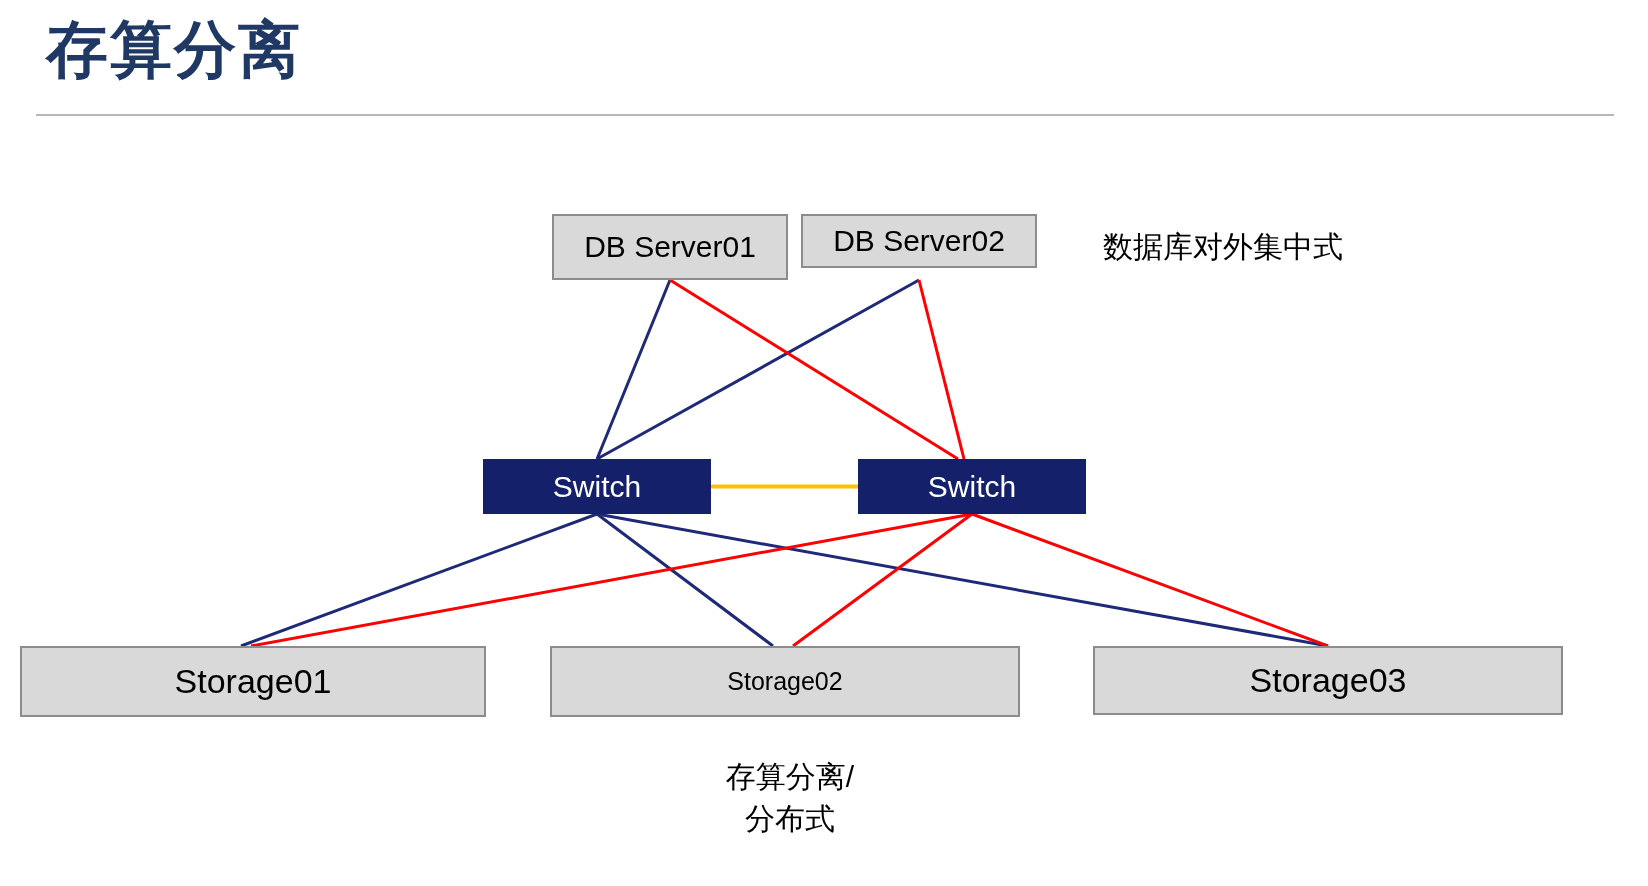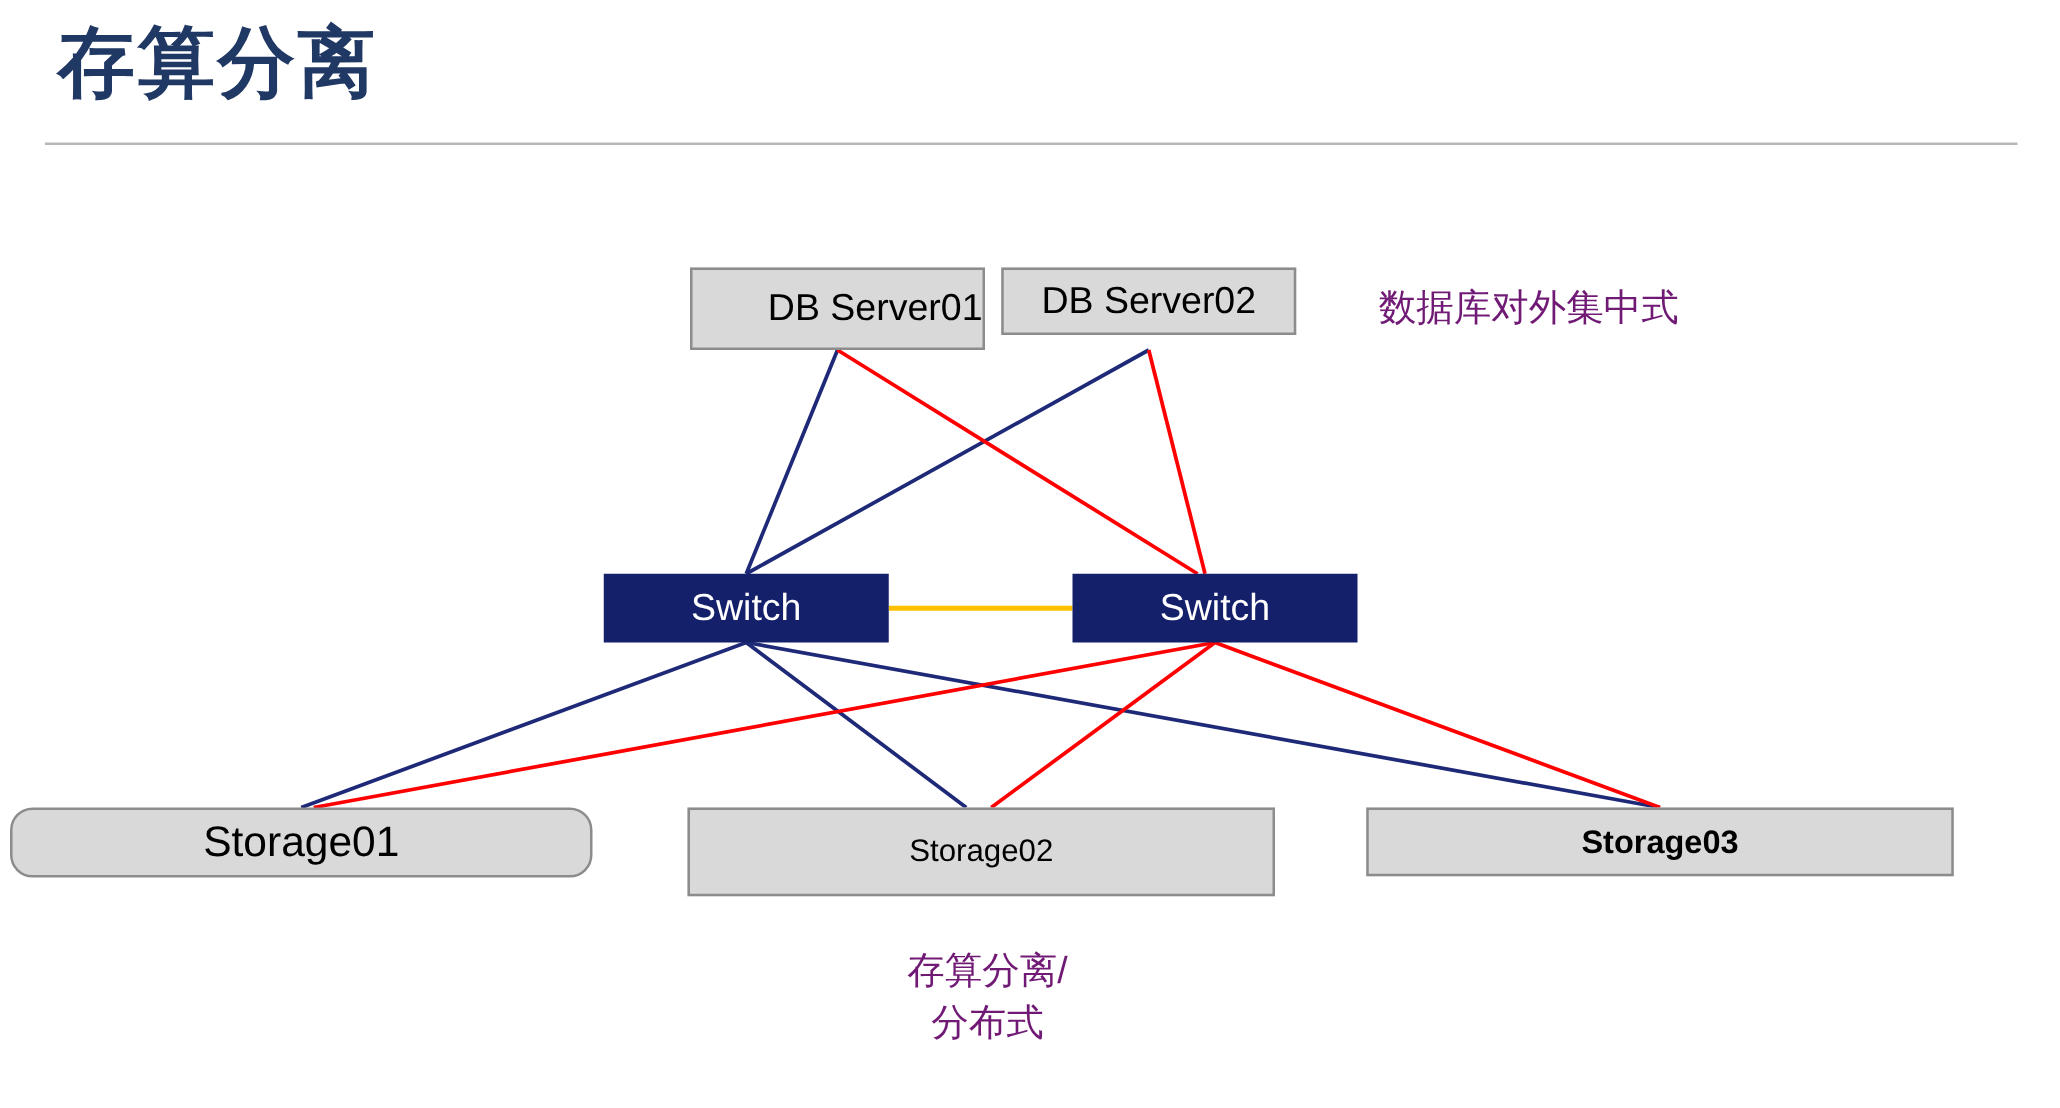--- a/index.html
+++ b/index.html
@@ -54,21 +54,21 @@
     border: 2px solid var(--box-border, #8c8c8c);
   }
   .node.switch {
     background: var(--switch-bg, #15206b);
     color: var(--switch-text, #ffffff);
     align-items: center;
   }
 
   .annotation {
     position: absolute;
-    color: #701a75;
+    color: #000000;
     line-height: 1.4;
     white-space: pre-line;
   }
 </style>
 </head>
 <body style="--title: #203864; --navy: #1e2a78; --red: #ff0000; --yellow: #ffc000; --switch-bg: #15206b; --switch-text: #ffffff; --box-bg: #d9d9d9; --box-border: #8c8c8c;">
 
 <div class="stage">
   <h1 class="page-title">存算分离</h1>
   <div class="divider"></div>
@@ -79,39 +79,39 @@
       <line x1="597" y1="514" x2="773" y2="646" stroke="#1e2a78" stroke-width="3"></line>
       <line x1="597" y1="514" x2="1328" y2="646" stroke="#1e2a78" stroke-width="3"></line>
       <line x1="670" y1="280" x2="958" y2="459" stroke="#ff0000" stroke-width="3"></line>
       <line x1="919" y1="280" x2="964" y2="459" stroke="#ff0000" stroke-width="3"></line>
       <line x1="972" y1="514" x2="251" y2="646" stroke="#ff0000" stroke-width="3"></line>
       <line x1="972" y1="514" x2="793" y2="646" stroke="#ff0000" stroke-width="3"></line>
       <line x1="972" y1="514" x2="1328" y2="646" stroke="#ff0000" stroke-width="3"></line>
       <line x1="711" y1="486.5" x2="858" y2="486.5" stroke="#ffc000" stroke-width="4"></line>
     </svg>
   <div id="nodes">
-      <div class="node server" style="left: 552px; top: 214px; width: 236px; height: 66px; font-size: 30px; justify-content: flex-end;">
+      <div class="node server" style="left: 552px; top: 214px; width: 236px; height: 66px; font-size: 30px;">
         <span>DB Server01</span>
       </div>
       <div class="node server" style="left: 801px; top: 214px; width: 236px; height: 54px; font-size: 30px;">
         <span>DB Server02</span>
       </div>
       <div class="node switch" style="left: 483px; top: 459px; width: 228px; height: 55px; font-size: 30px;">
         <span>Switch</span>
       </div>
       <div class="node switch" style="left: 858px; top: 459px; width: 228px; height: 55px; font-size: 30px;">
         <span>Switch</span>
       </div>
-      <div class="node storage" style="left: 8px; top: 646px; width: 466px; height: 56px; font-size: 34px; border-radius: 18px;">
+      <div class="node storage" style="left: 20px; top: 646px; width: 466px; height: 71px; font-size: 34px;">
         <span>Storage01</span>
       </div>
       <div class="node storage" style="left: 550px; top: 646px; width: 470px; height: 71px; font-size: 25px;">
         <span>Storage02</span>
       </div>
-      <div class="node storage" style="left: 1093px; top: 646px; width: 470px; height: 55px; font-size: 26px; font-weight: bold;">
+      <div class="node storage" style="left: 1093px; top: 646px; width: 470px; height: 69px; font-size: 34px;">
         <span>Storage03</span>
       </div>
     </div>
   <div id="annotations">
       <div class="annotation" style="left: 1103px; top: 226px; width: 360px; text-align: left; font-size: 30px;">数据库对外集中式</div>
       <div class="annotation" style="left: 650px; top: 756px; width: 280px; text-align: center; font-size: 30px;">存算分离/
 分布式</div>
     </div>
 </div>
 

